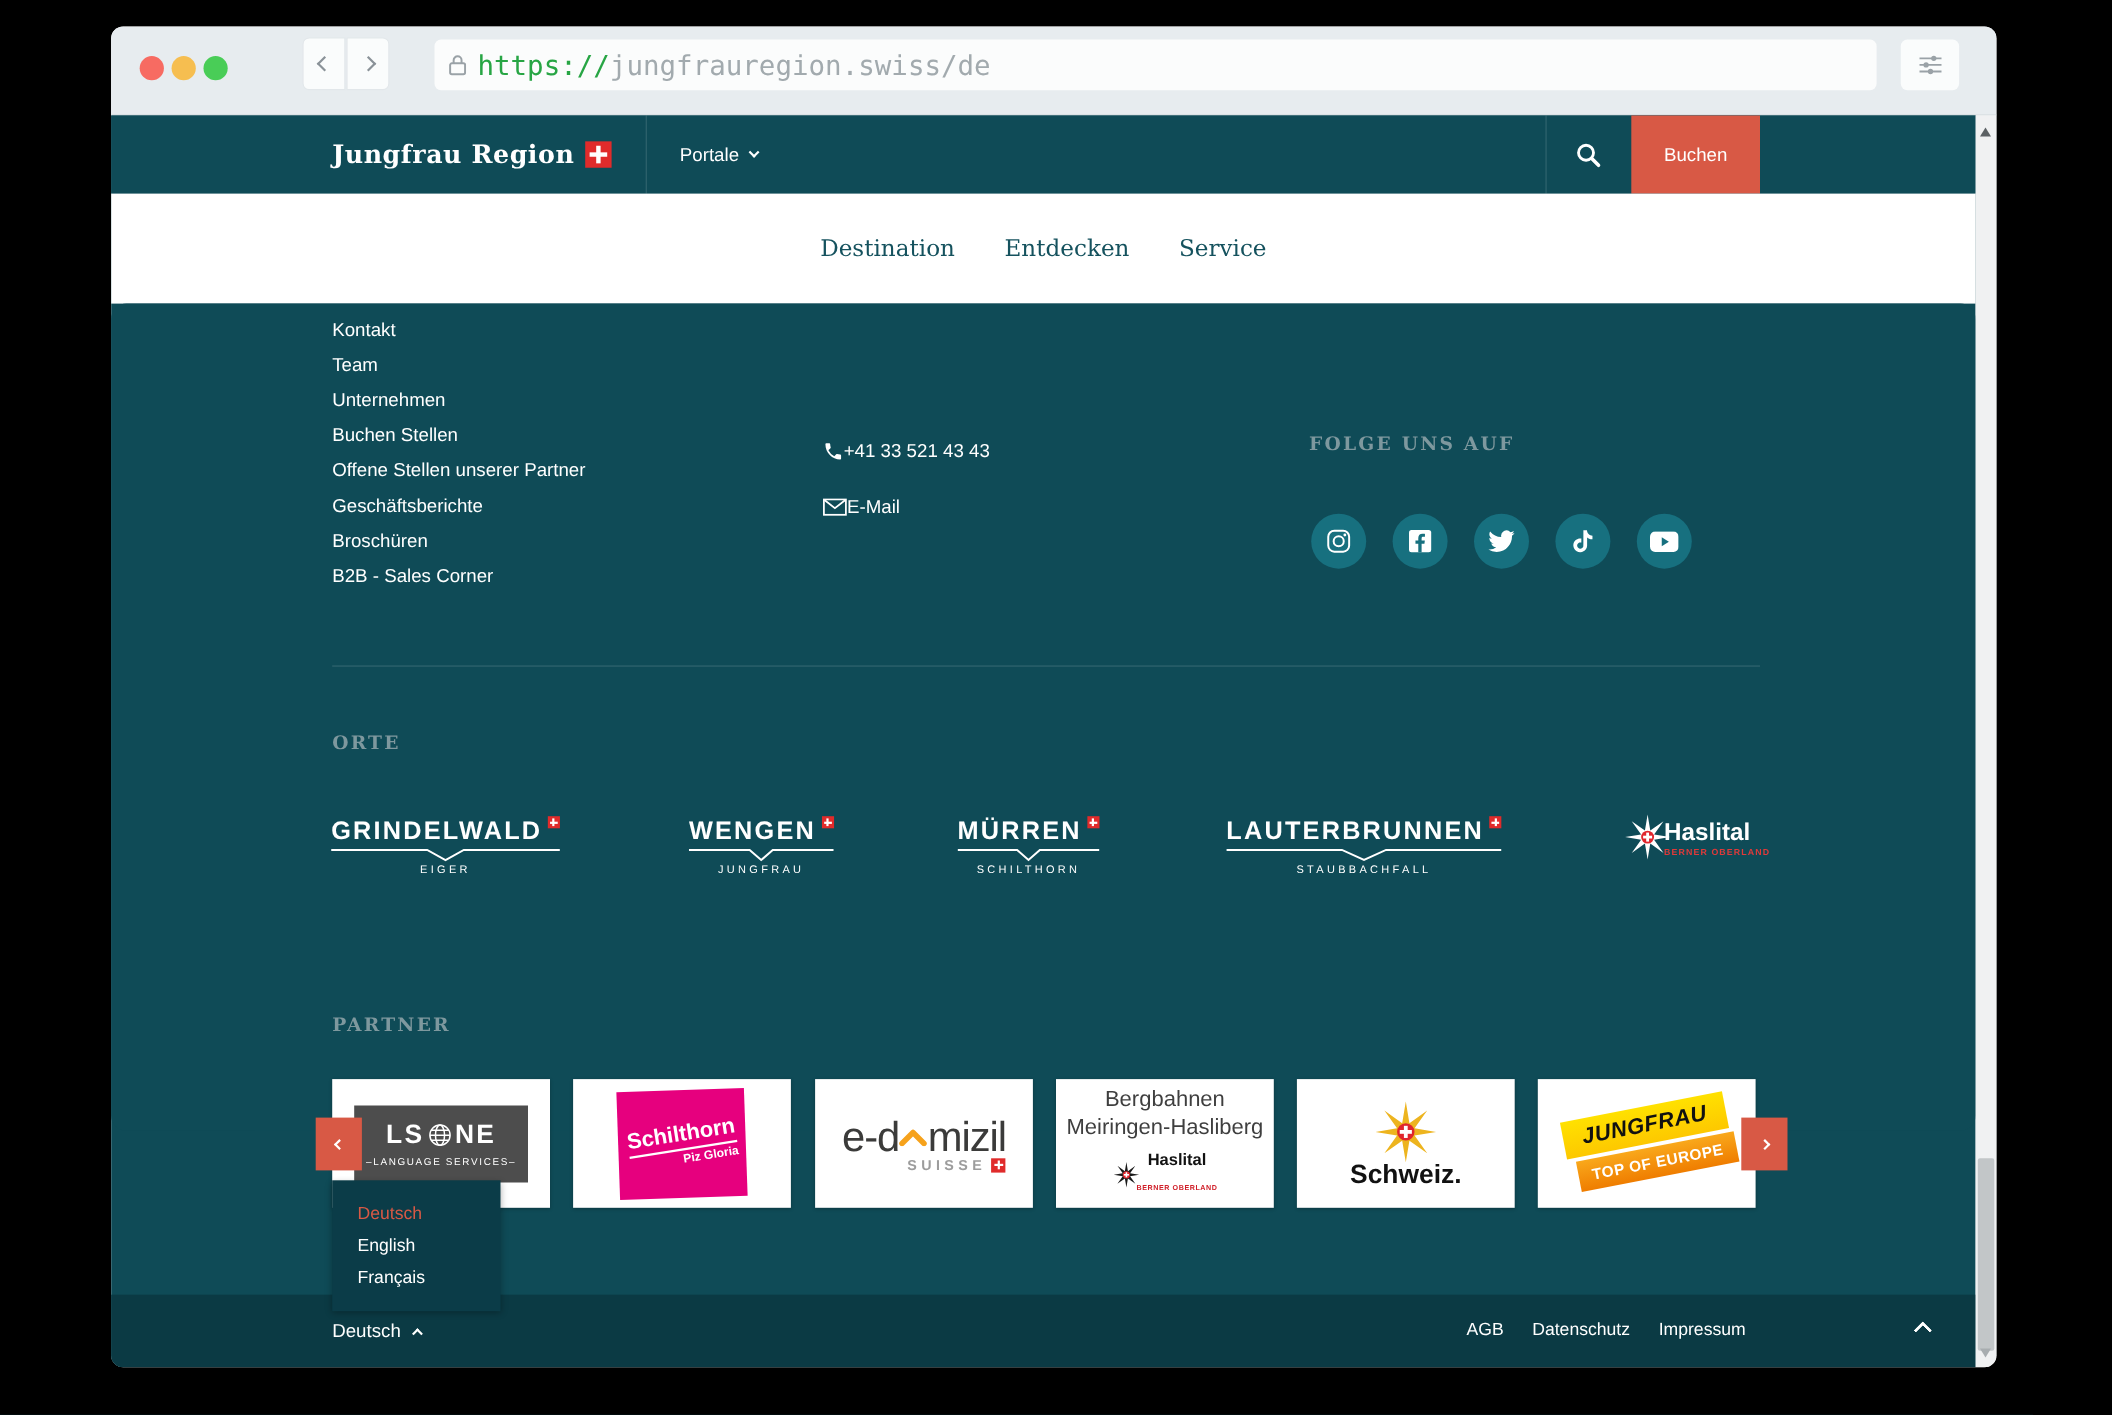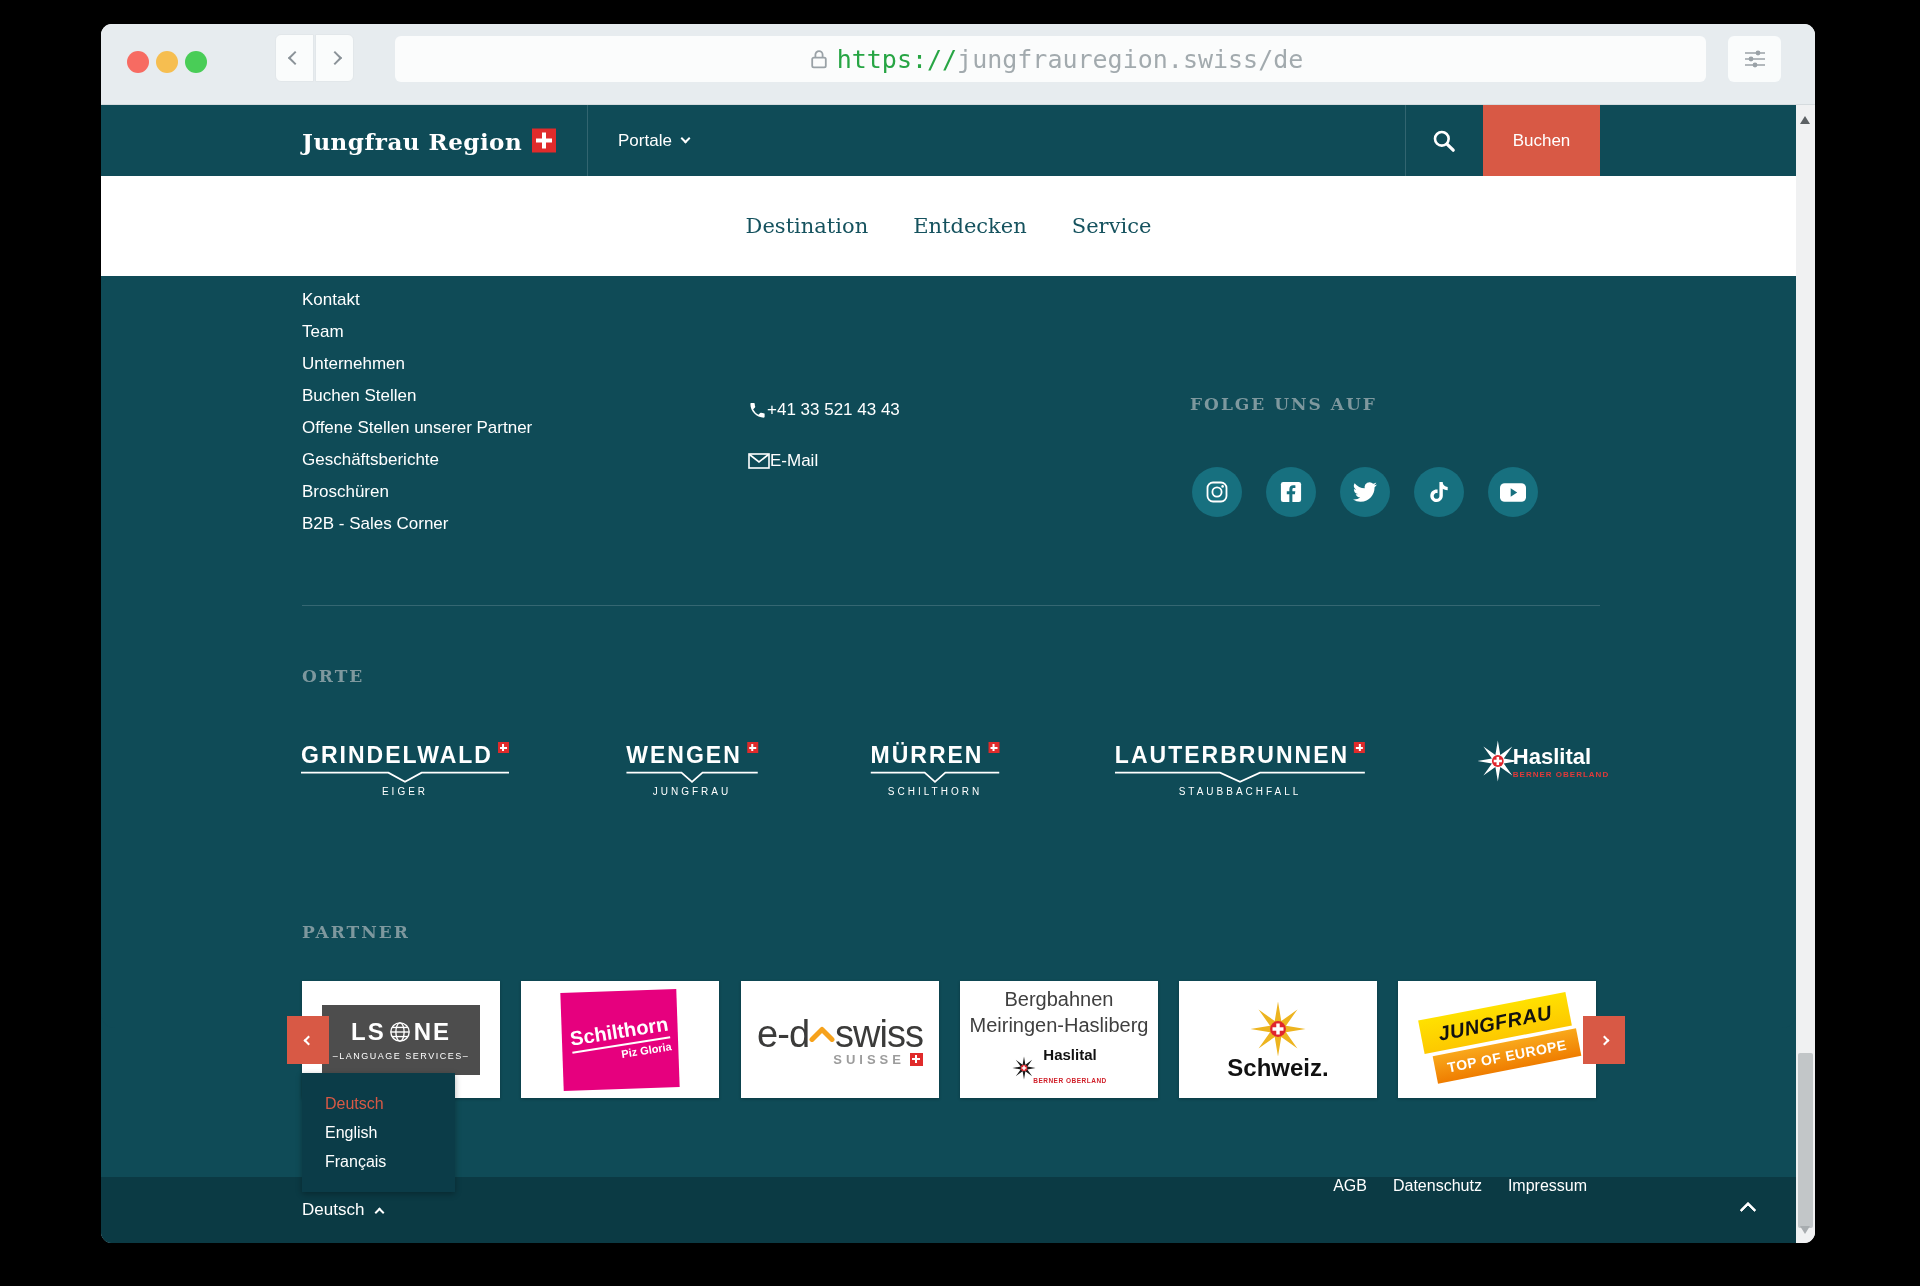--- a/index.html
+++ b/index.html
@@ -14,21 +14,21 @@
             border-bottom:1px solid #d5dbde; }
   .lights { position:absolute; left:26px; top:27px; display:flex; gap:7px; }
   .light { width:22px; height:22px; border-radius:50%; }
   .light.red{ background:#f76b62; } .light.yellow{ background:#f6be50; } .light.green{ background:#49cd57; }
   .navbtn { position:absolute; top:10px; width:39px; height:48px; background:#fafcfc;
             border:1px solid #e2e7ea; border-radius:6px; display:flex; align-items:center; justify-content:center;
             color:#8a9298; }
   .navbtn.back{ left:174px; border-top-right-radius:0; border-bottom-right-radius:0;}
   .navbtn.fwd{ left:214px; border-top-left-radius:0; border-bottom-left-radius:0;}
   .urlbar { position:absolute; left:294px; top:12px; width:1311px; height:46px; background:#fbfcfc;
-            border-radius:6px; display:flex; align-items:center; padding-left:13px;justify-content:center; }
+            border-radius:6px; display:flex; align-items:center; padding-left:13px; }
   .urltext { font-family:"DejaVu Sans Mono", monospace; font-size:25px; margin-left:10px; white-space:pre; }
   .urltext .scheme { color:#27a544; }
   .urltext .host { color:#a2aaae; }
   .settingsbtn { position:absolute; left:1627px; top:12px; width:53px; height:46px; background:#fafcfc;
                  border-radius:6px; display:flex; align-items:center; justify-content:center; }
 
   .chev { display:inline-block; width:10px; height:10px; border-right:2px solid currentColor;
           border-bottom:2px solid currentColor; }
   .chev.left { transform:rotate(135deg); }
   .chev.right { transform:rotate(-45deg); }
@@ -139,21 +139,21 @@
 
   
   .lang-menu { position:absolute; left:201px; top:968px; width:153px; height:119px; background:#0b3c48;
                z-index:50; padding:16px 0 0 23px; box-shadow:0 2px 6px rgba(0,0,0,.3); }
   .lang-menu .item { font-size:16px; color:#fff; line-height:29px; }
   .lang-menu .item.active { color:#d85945; }
 
   
   .bottom-bar { position:absolute; top:1072px; left:0; width:100%; height:66px; background:#0b3a44; color:#fff; }
   .bb-lang { position:absolute; left:201px; top:0; height:100%; display:flex; align-items:center; gap:12px; font-size:17px; }
-  .bb-links { position:absolute; right:209px; top:0; height:100%; display:flex; gap:26px; font-size:16px; }
+  .bb-links { position:absolute; right:209px; top:0; height:100%; display:flex; align-items:center; gap:26px; font-size:16px; }
   .bb-links span { cursor:pointer; }
   .to-top { position:absolute; right:42px; top:50%; transform:translateY(-50%); color:#fff; }
 
   svg { display:block; }
 </style>
 </head>
 <body>
 
 <svg width="0" height="0" style="position:absolute">
   <defs>
@@ -378,21 +378,21 @@
           </div>
         </div>
 
         <div class="card" style="left:640px">
           <div class="edomizil">
             <div class="edomizil-line">
               <span>e-d</span>
               <svg width="26" height="16" viewBox="0 0 26 16">
                 <path d="M3 13.5 L13 3.5 L23 13.5" fill="none" stroke="#f6a21c" stroke-width="5" stroke-linecap="round" stroke-linejoin="round"></path>
               </svg>
-              <span>swiss</span>
+              <span>mizil</span>
             </div>
             <div class="edomizil-sub">
               <span>SUISSE</span>
               <span class="swissflag flag13"></span>
             </div>
           </div>
         </div>
 
         <div class="card" style="left:859px">
           <div class="bergbahnen">

